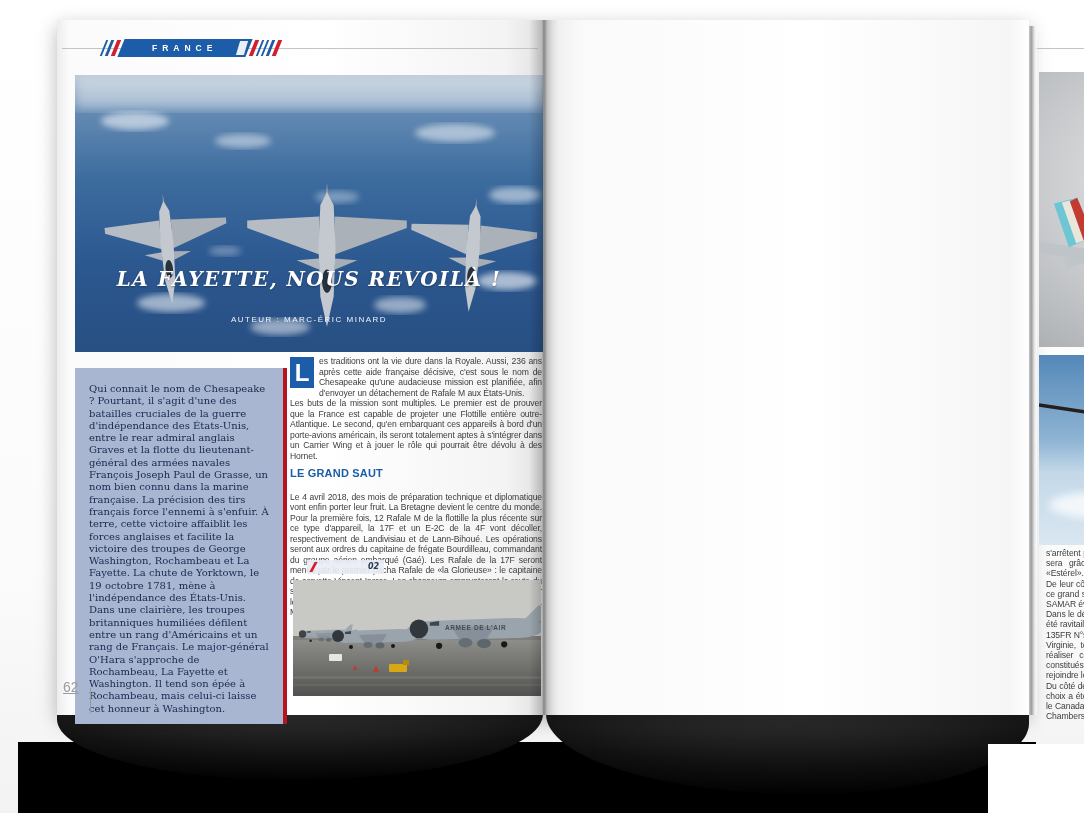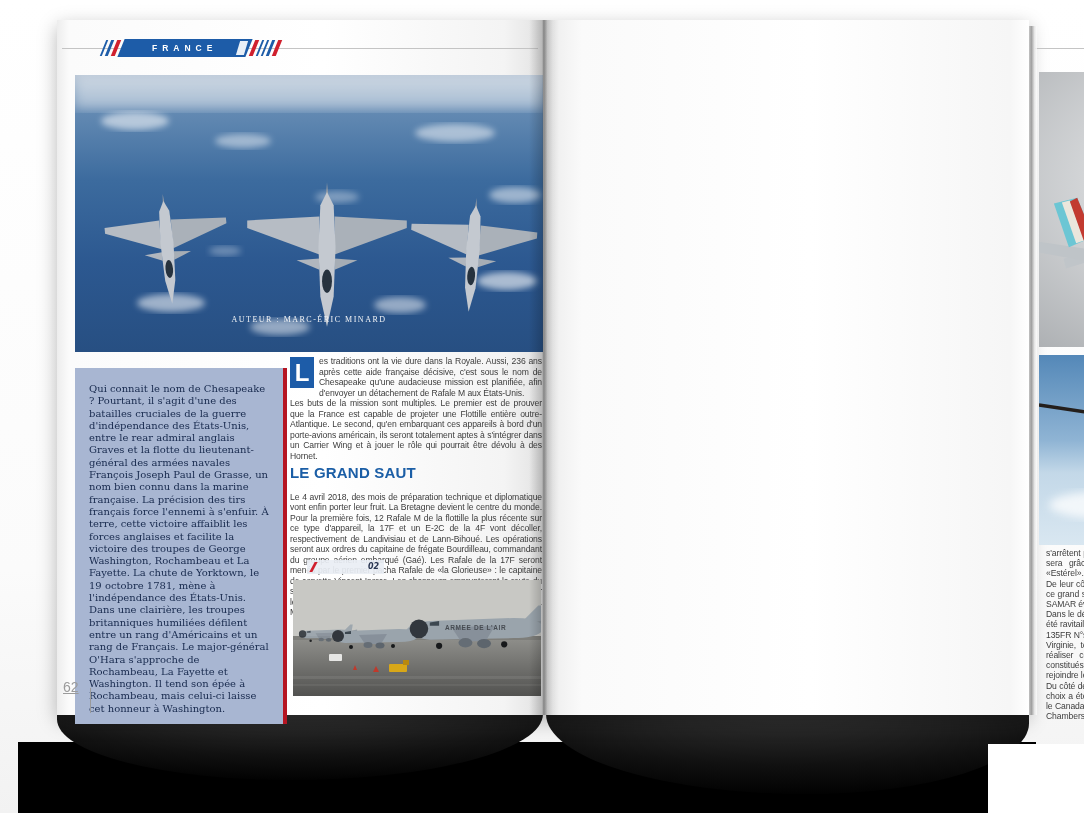--- a/index.html
+++ b/index.html
@@ -42,39 +42,39 @@
 
   
   .hero-title{position:absolute;left:0;top:6px;width:100%;text-align:center;}
   .hero-title span{display:inline-block;font-weight:bold;font-style:italic;font-size:49px;color:#181818;
     letter-spacing:0px;transform:scale(1.02,1.28);transform-origin:center top;
     text-shadow:0.6px 0 #181818,-0.6px 0 #181818;}
   .hero-sub{position:absolute;left:0;top:192px;width:100%;text-align:center;
     font-family:"DejaVu Serif",serif;font-weight:bold;font-style:italic;font-size:20px;color:#fff;
     letter-spacing:1.5px;text-shadow:0 1px 2px rgba(0,0,0,.35);}
   .hero-author{position:absolute;left:0;top:240px;width:100%;text-align:center;
-    font-family:Liberation Serif, serif;font-size:8px;color:#f2f4f7;letter-spacing:1.5px;}
+    font-family:Liberation Sans, sans-serif;font-size:8px;color:#f2f4f7;letter-spacing:1.5px;}
 
   
   .chip{position:absolute;display:flex;align-items:flex-start;background:rgba(233,238,244,.92);
     padding:2px 5px 2px 5px;margin-top:20px;}
   .chip .slash{width:3px;height:10px;background:#d0202e;transform:skewX(-28deg);margin-right:5px;}
   .chip .num{font-style:italic;font-weight:bold;font-size:8px;color:#2b3753;font-family:"DejaVu Sans",sans-serif;}
 
   
   .sidebar{position:absolute;left:18px;top:348px;width:212px;height:356px;background:#a8b6d2;
     border-right:4px solid #b51522;box-sizing:border-box;padding:15px 12px 0 14px;}
   .sidebar p{margin:0;font-family:"DejaVu Serif",serif;font-size:10px;line-height:12.3px;color:#17294d;}
 
   
   .bodycol{position:absolute;color:#3c3c3c;font-size:8.6px;line-height:10.5px;letter-spacing:-0.1px;text-align:justify;}
   .bodycol p{margin:0 0 0 0;}
   .dropcap{float:left;width:24px;height:31px;background:#1d5ca8;color:#fff;font-weight:bold;
     font-size:24px;line-height:31px;text-align:center;margin:1px 5px 0 0;}
-  .sec-head{color:#1b5ea6;font-weight:bold;font-size:15px;letter-spacing:.2px;margin:7px 0 13px 0;text-align:left;}
+  .sec-head{color:#1b5ea6;font-weight:bold;font-size:11px;letter-spacing:.2px;margin:7px 0 13px 0;text-align:left;}
 
   
   .foot-line{position:absolute;width:1px;height:25px;background:#9a9a9a;top:668px;}
   .pagenum{position:absolute;top:659px;font-size:14px;color:#9b9b9b;text-decoration:underline;}
 
   .marking-air{position:absolute;left:152px;top:44px;font-size:6.5px;font-weight:bold;color:#474c52;letter-spacing:.6px;}
 </style>
 </head>
 <body>
 
@@ -139,20 +139,21 @@
           <ellipse cx="262" cy="122" rx="22" ry="6" fill="#fff" opacity="0.35" filter="url(#blur3)"></ellipse>
           <ellipse cx="96" cy="228" rx="34" ry="9" fill="#fff" opacity="0.55" filter="url(#blur3)"></ellipse>
           <ellipse cx="205" cy="252" rx="30" ry="8" fill="#fff" opacity="0.5" filter="url(#blur3)"></ellipse>
           <ellipse cx="325" cy="230" rx="26" ry="8" fill="#fff" opacity="0.5" filter="url(#blur3)"></ellipse>
           <ellipse cx="432" cy="206" rx="30" ry="9" fill="#fff" opacity="0.6" filter="url(#blur3)"></ellipse>
           <ellipse cx="150" cy="176" rx="16" ry="5" fill="#fff" opacity="0.3" filter="url(#blur3)"></ellipse>
           <use href="#jet" transform="translate(92,168) scale(1.45) rotate(-5)"></use>
           <use href="#jet" transform="translate(252,172) scale(1.9)"></use>
           <use href="#jet" transform="translate(398,174) scale(1.5) rotate(4)"></use>
         </svg>
+        <div class="hero-sub">LA FAYETTE, NOUS REVOILÀ !</div>
         <div class="hero-author">AUTEUR : MARC-ÉRIC MINARD</div>
         <div class="chip" style="left:25px;top:257px;">
           <span class="slash"></span>
           <span class="num">01</span>
         </div>
       </div>
 
       <div class="sidebar">
         <p>Qui connait le nom de Chesapeake ? Pourtant, il s'agit d'une des batailles cruciales de la guerre d'indépendance des États-Unis, entre le rear admiral anglais Graves et la flotte du lieutenant-général des armées navales François Joseph Paul de Grasse, un nom bien connu dans la marine française. La précision des tirs français force l'ennemi à s'enfuir. À terre, cette victoire affaiblit les forces anglaises et facilite la victoire des troupes de George Washington, Rochambeau et La Fayette. La chute de Yorktown, le 19 octobre 1781, mène à l'indépendance des États-Unis. Dans une clairière, les troupes britanniques humiliées défilent entre un rang d'Américains et un rang de Français. Le major-général O'Hara s'approche de Rochambeau, La Fayette et Washington. Il tend son épée à Rochambeau, mais celui-ci laisse cet honneur à Washington.</p>
       </div>

